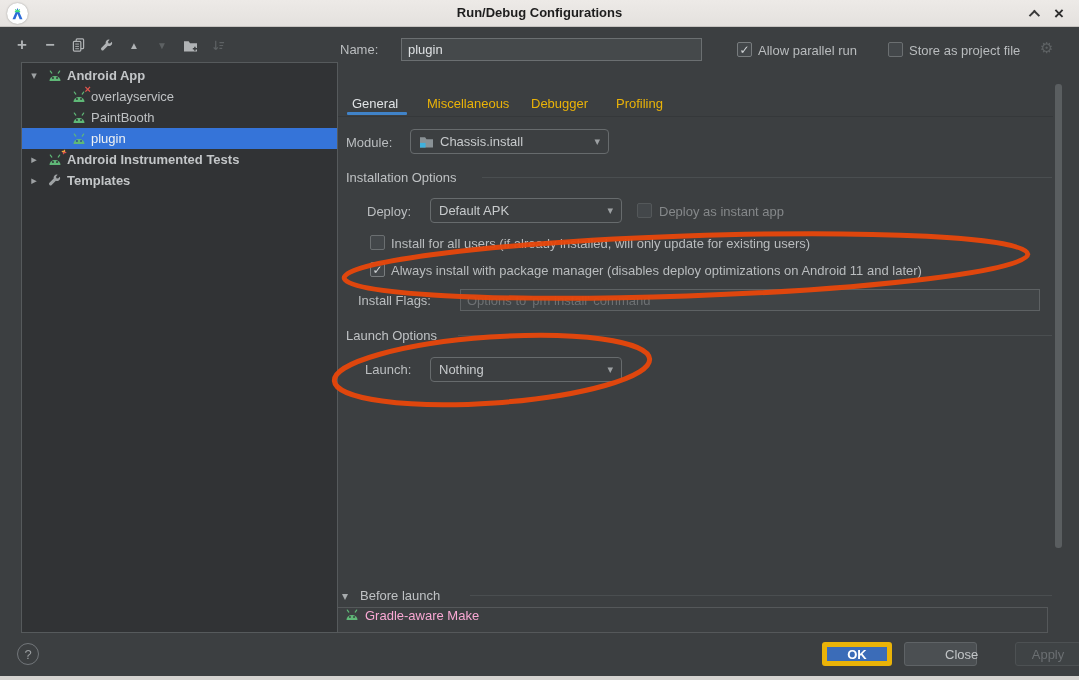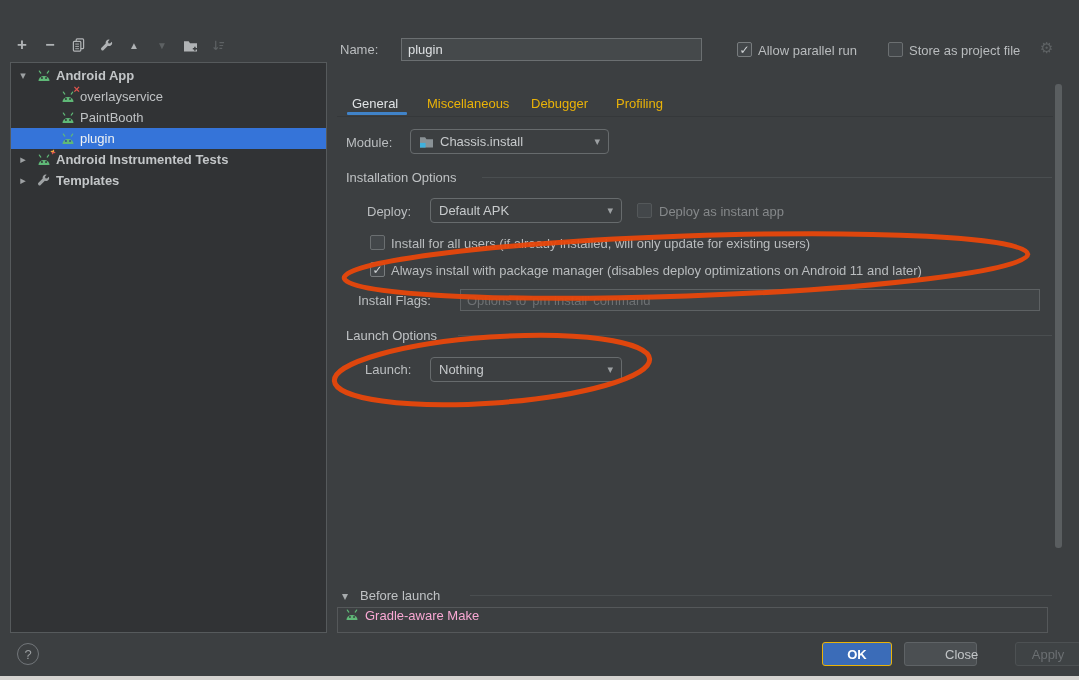--- a/index.html
+++ b/index.html
@@ -24,21 +24,21 @@
   .toolbar { position:absolute; left:14px; top:34px; height:22px; display:flex; align-items:center; gap:12px; z-index:2; }
   .tb-icon { width:16px; height:16px; display:flex; align-items:center; justify-content:center;
     color:#b0b3b5; font-size:15px; cursor:pointer; }
   .tb-icon.disabled { color:#5d6163; cursor:default; }
   .tb-plus::before { content:"+"; font-size:17px; font-weight:bold; }
   .tb-minus::before { content:"\2212"; font-size:16px; font-weight:bold; }
   .tb-up::before { content:"\25B2"; font-size:10px; }
   .tb-down::before { content:"\25BC"; font-size:10px; }
 
   
-  .sidebar { position:absolute; left:10px; top:62px; width:317px; height:571px;
+  .sidebar { position:absolute; left:21px; top:62px; width:317px; height:571px;
     background:#313335; border:1px solid #565a5c; z-index:1; }
   .tree-row { position:absolute; left:0; width:315px; height:21px; display:flex; align-items:center; cursor:pointer; }
   .tree-row.selected { background:#3574d9; }
   .chev { width:12px; text-align:center; color:#9da1a3; font-size:11px; margin-left:6px; }
   .chev-open::before { content:"\25BE"; }
   .chev-closed::before { content:"\25B8"; }
   .tree-ind0 { margin-left:8px; } 
   .tree-ind1 { margin-left:50px; } 
   .ticon { position:relative; width:15px; height:13px; display:inline-flex; align-items:flex-end; }
   .tlabel { margin-left:4px; color:#bec1c3; white-space:nowrap; }
@@ -95,33 +95,47 @@
 
   
   .scrollbar { position:absolute; left:1055px; top:84px; width:7px; height:464px;
     background:#5a5e60; border-radius:3px; cursor:pointer; }
 
   
   .help-btn { position:absolute; left:17px; top:643px; width:22px; height:22px; border-radius:50%;
     border:1px solid #72767a; color:#9b9fa1; display:flex; align-items:center; justify-content:center;
     font-size:13px; cursor:pointer; }
   .btn { position:absolute; top:642px; height:24px; border-radius:3px; font:inherit; cursor:pointer; }
-  .btn-ok { left:822px; width:70px; background:#3b6cb8; border:1px solid #eab308; color:#fff; font-weight:bold; }
+  .btn-ok { left:822px; width:70px; background:#3b6cb8; border:5px solid #eab308; color:#fff; font-weight:bold; }
   .btn-close { left:904px; width:73px; background:#4b4f52; border:1px solid #5f6366; color:#c2c5c7;padding-left:40px; }
   .btn-apply { left:991px; width:66px; background:#3f4345; border:1px solid #4d5153; color:#6b6f72; cursor:default;margin-left:24px; }
   .bottom-strip { position:absolute; left:0; top:676px; width:1079px; height:4px; background:#d5d3d0; }
 
   
   .annot { position:absolute; left:0; top:0; width:1079px; height:680px; pointer-events:none; z-index:40; }
 </style>
 </head>
 <body>
 
 <div class="app">
 
+  <div class="titlebar">
+    <span class="logo">
+      <svg width="15" height="15" viewBox="0 0 24 24">
+        <path d="M12 3 L20 21 L15.5 21 L12 12.5 L8.5 21 L4 21 Z" fill="#2b6bd7"></path>
+        <path d="M7.5 10 a4.5 4.2 0 0 1 9 0 z" fill="#3ddc84"></path>
+        <path d="M9.5 6.6 L8.2 4.8 M14.5 6.6 L15.8 4.8" stroke="#3ddc84" stroke-width="1.2"></path>
+      </svg>
+    </span>
+    <div class="title">Run/Debug Configurations</div>
+    <div class="win-ctrl wc-collapse">
+        <span class="chev-up"></span>
+      </div>
+    <div class="win-ctrl wc-close">×</div>
+  </div>
 
   <div class="toolbar">
     <span class="tb-icon tb-plus"></span>
     <span class="tb-icon tb-minus"></span>
     <span class="tb-icon">
       <svg width="13" height="14" viewBox="0 0 14 15">
         <rect x="4.5" y="1" width="8" height="10.5" rx="1" fill="none" stroke="#b0b3b5" stroke-width="1.3"></rect>
         <rect x="1.5" y="3.5" width="8" height="10.5" rx="1" fill="#3c3f41" stroke="#b0b3b5" stroke-width="1.3"></rect>
         <path d="M3.5 6.5 h4 M3.5 9 h4 M3.5 11.5 h4" stroke="#b0b3b5" stroke-width="1"></path>
       </svg>

